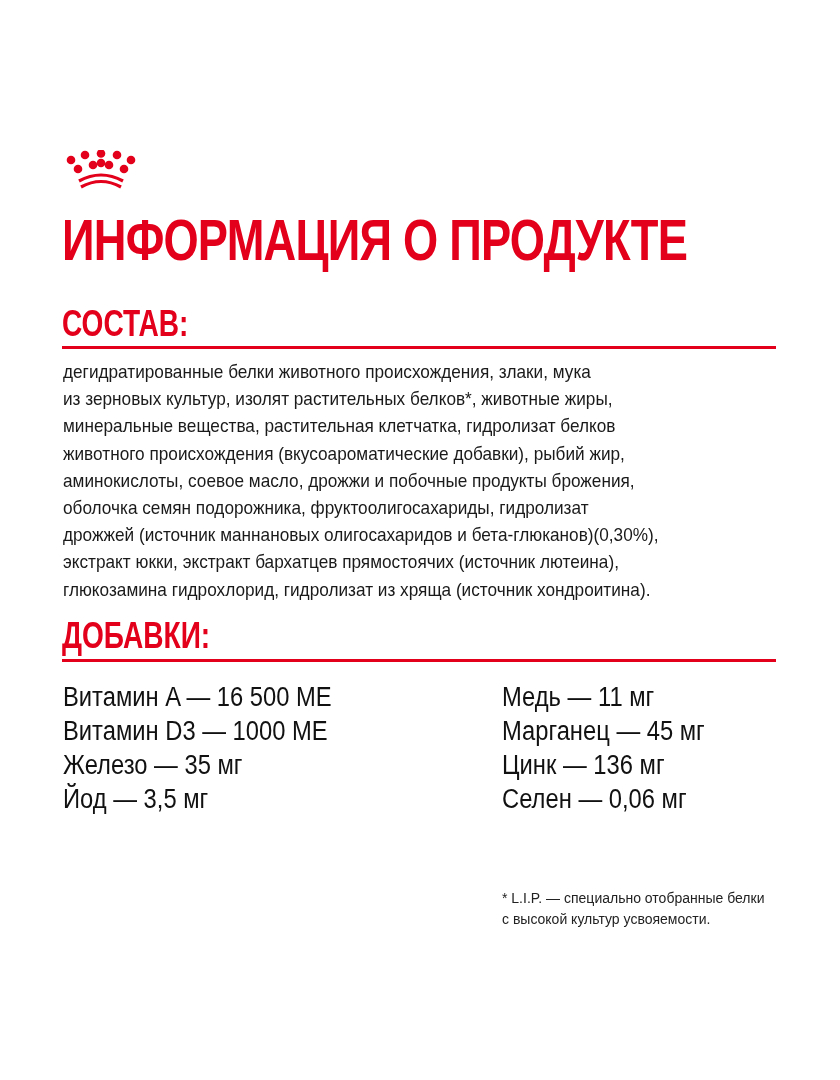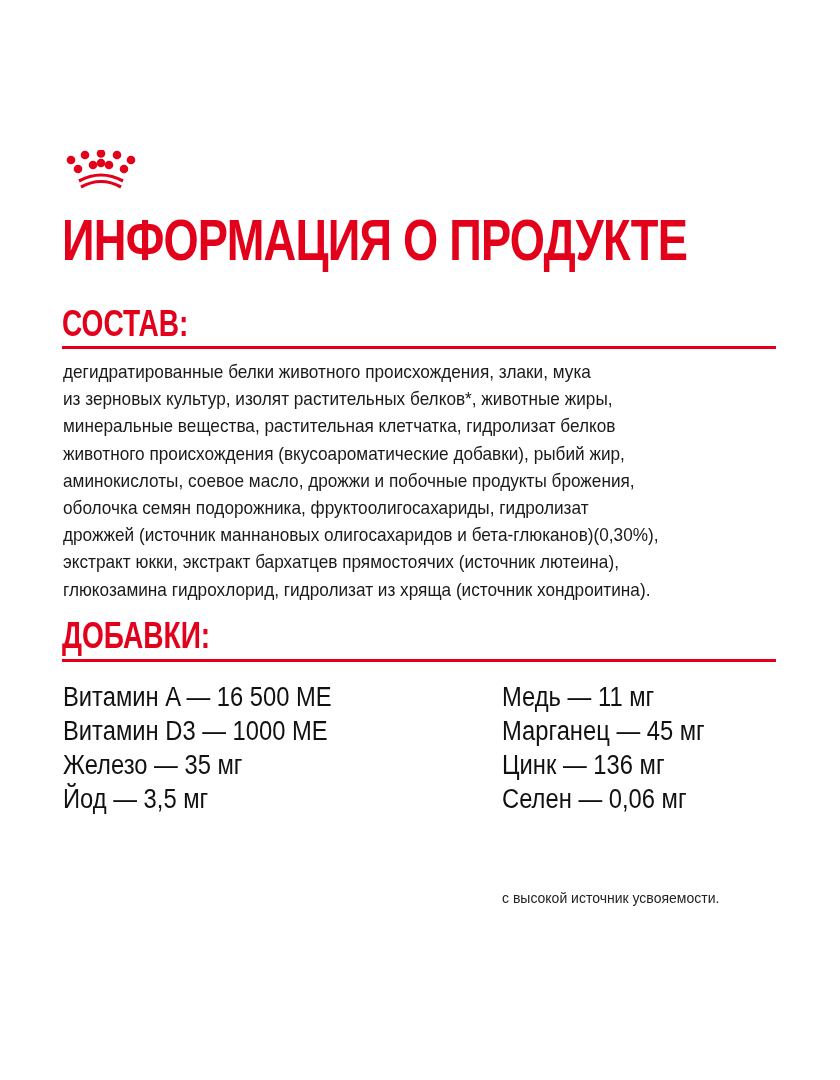--- a/index.html
+++ b/index.html
@@ -64,14 +64,15 @@
 </div>
 
 <div class="add-col" style="left:502px;">
   <div>Медь — 11 мг</div>
   <div>Марганец — 45 мг</div>
   <div>Цинк — 136 мг</div>
   <div>Селен — 0,06 мг</div>
 </div>
 
 <div class="foot">
-  <div>с высокой источник усвояемости.</div>
+  <div>* L.I.P. — специально отобранные белки</div>
+  <div>с высокой культур усвояемости.</div>
 </div>
 
 </body></html>

